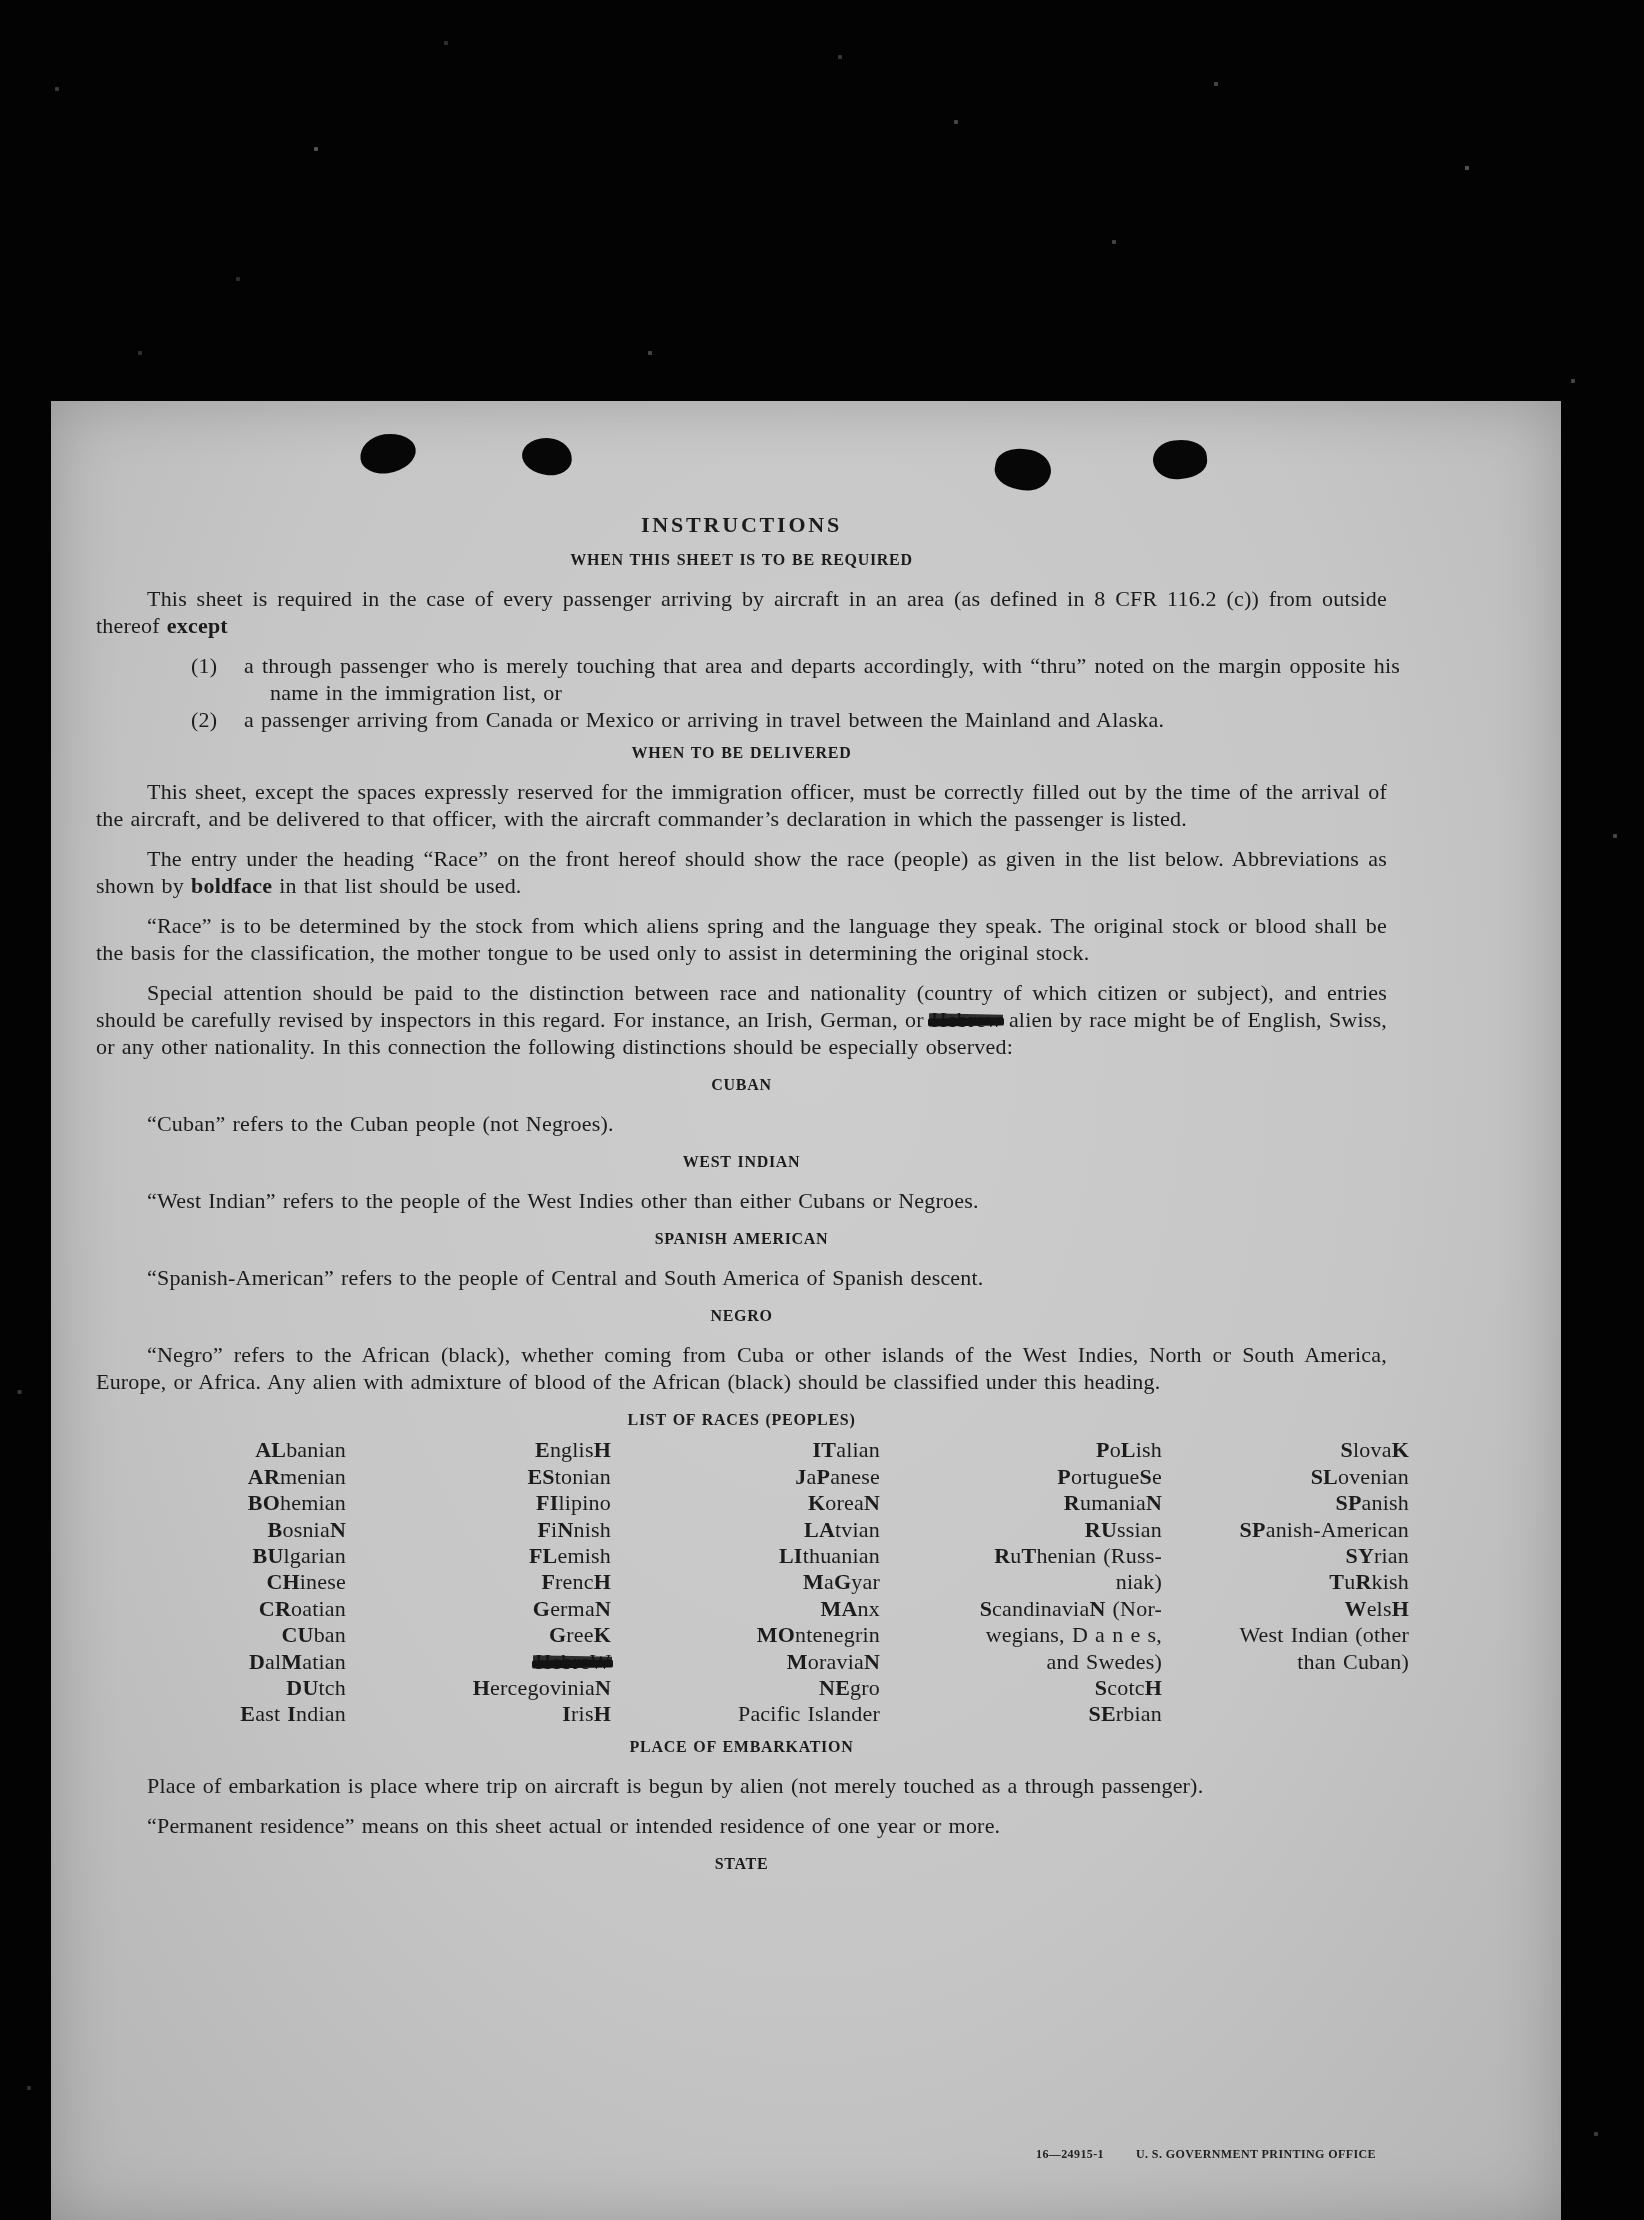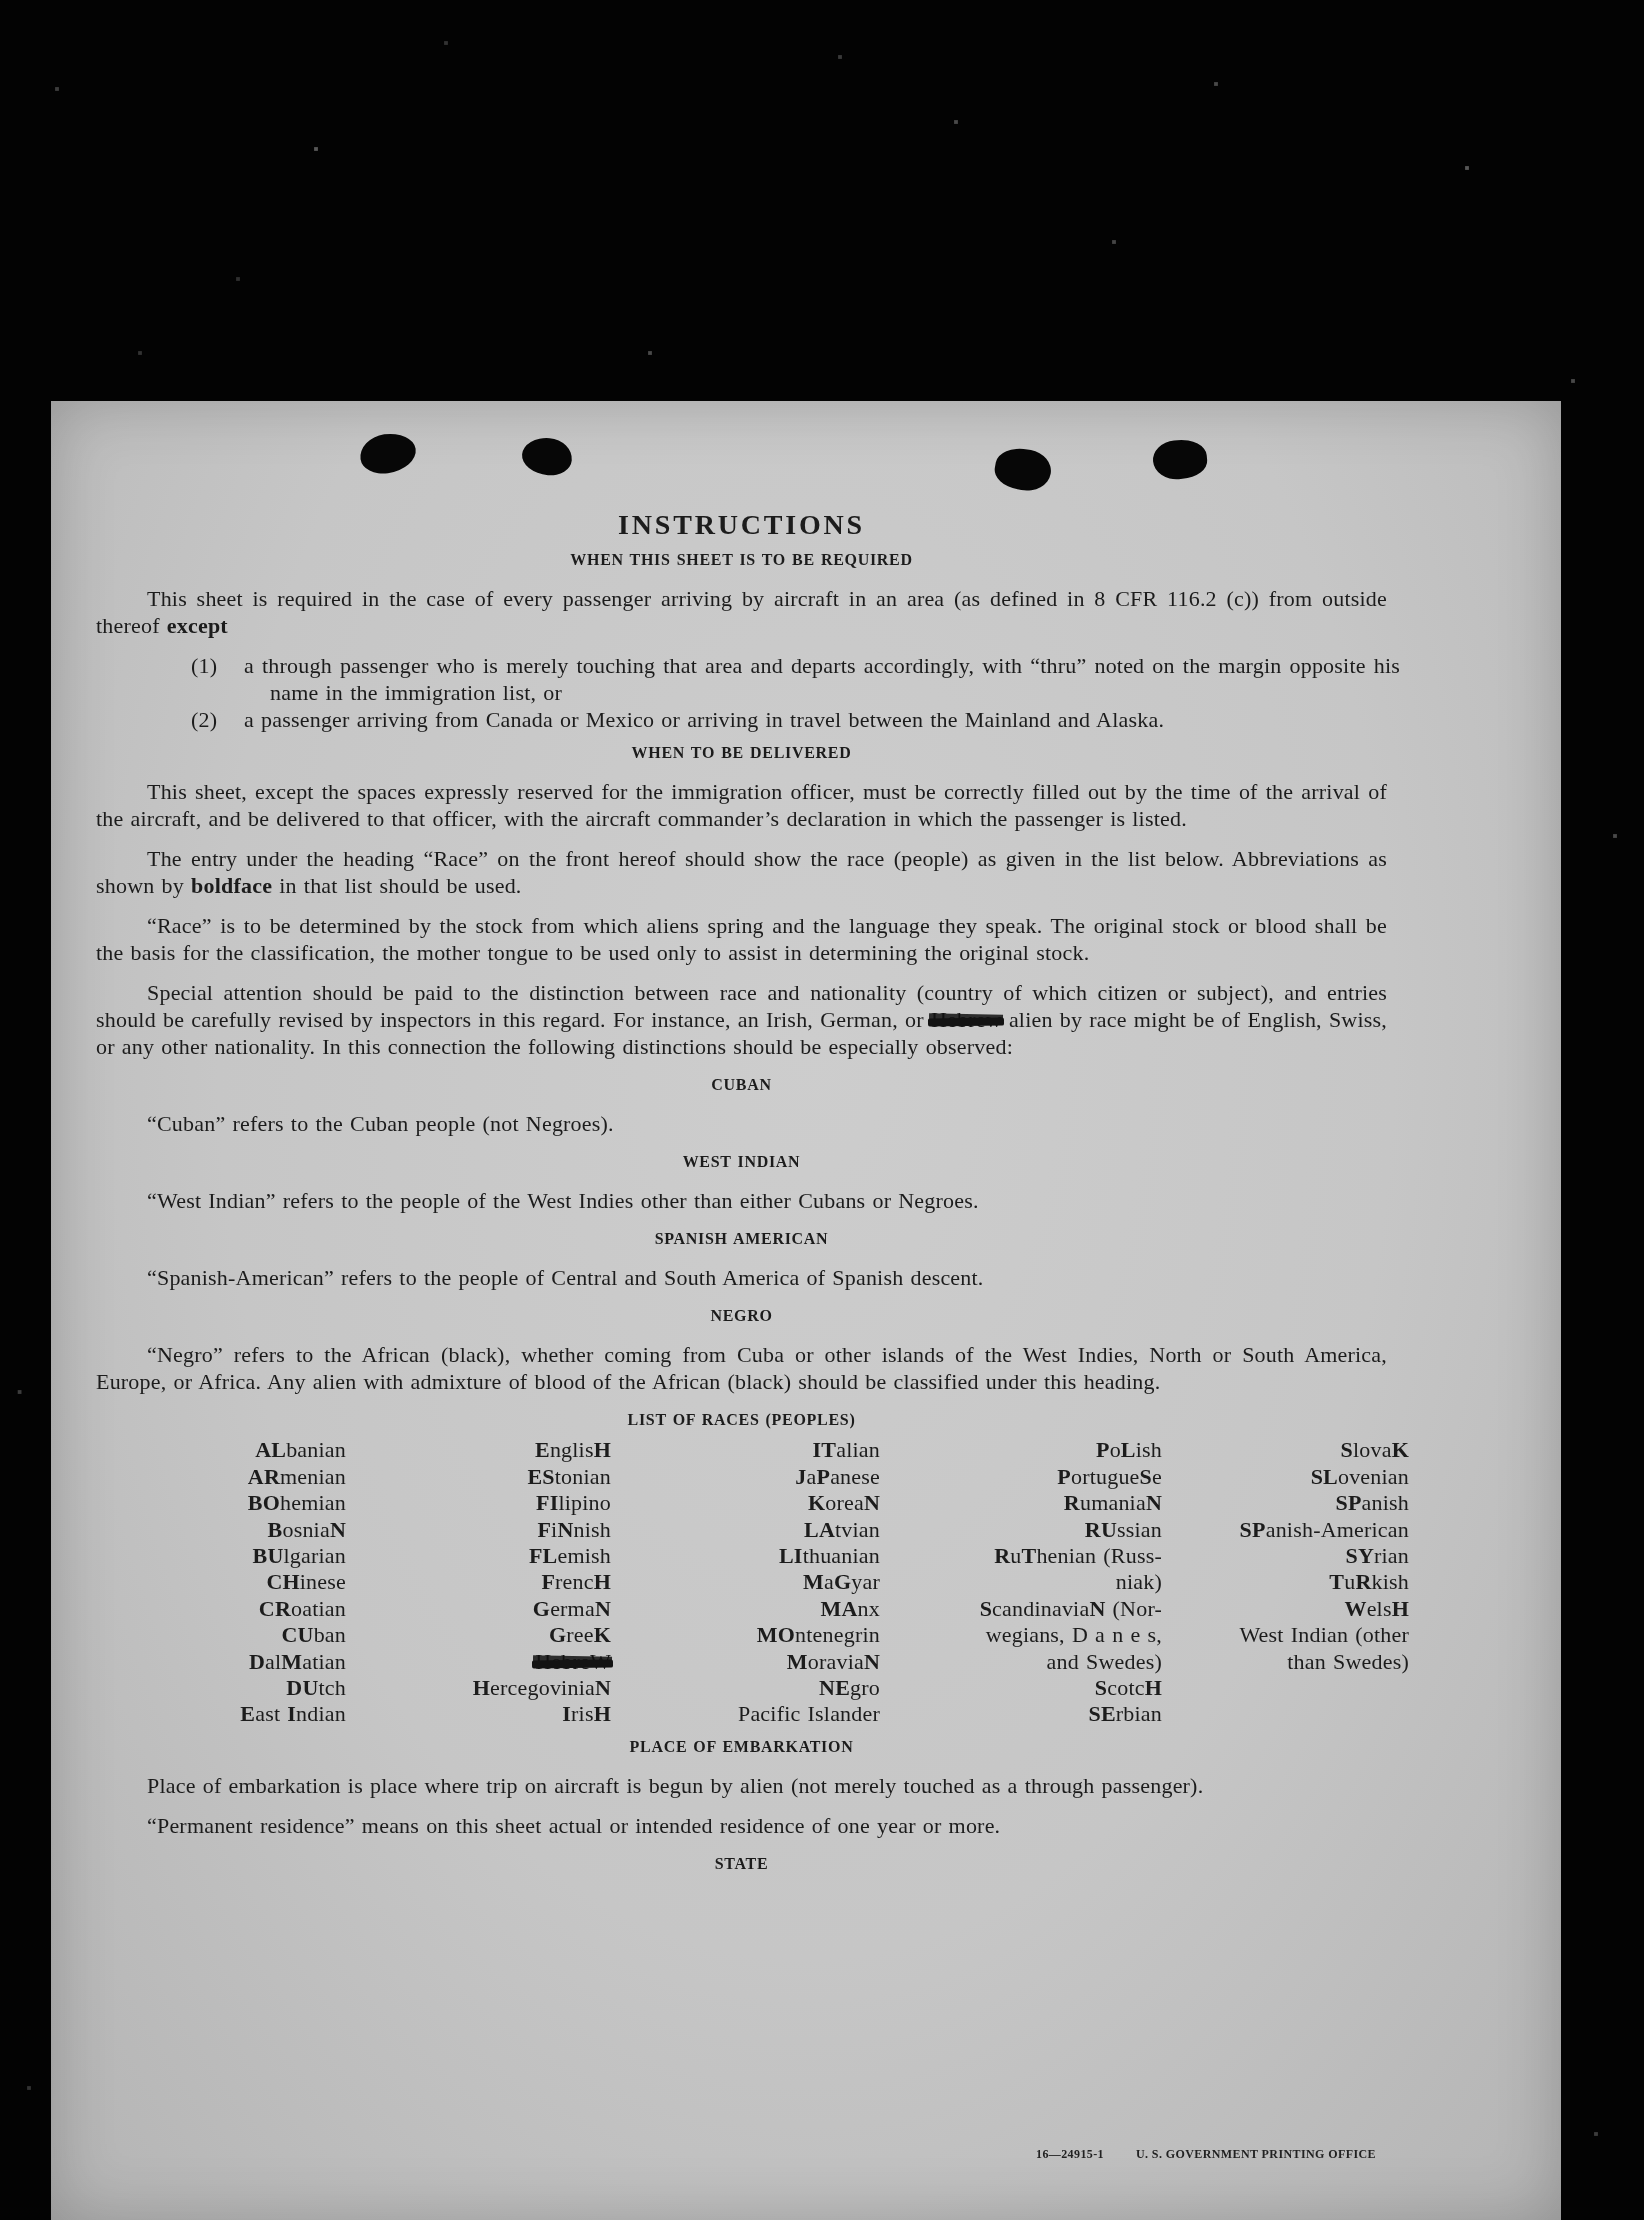--- a/index.html
+++ b/index.html
@@ -18,21 +18,21 @@
   .paper{position:absolute;left:51px;top:401px;width:1510px;height:1820px;
     background:radial-gradient(ellipse at 50% 35%, #cdcdcd 0%, #c6c6c6 55%, #b4b4b4 100%);
     box-shadow:inset 0 0 65px rgba(0,0,0,.20);}
   .blob{position:absolute;background:#070707;}
   .blob-1{left:309px;top:33px;width:56px;height:39px;border-radius:48% 52% 55% 45%/55% 48% 52% 45%;transform:rotate(-8deg);}
   .blob-2{left:471px;top:37px;width:50px;height:37px;border-radius:52% 48% 45% 55%/50% 55% 45% 50%;transform:rotate(5deg);}
   .blob-3{left:944px;top:48px;width:56px;height:41px;border-radius:55% 45% 50% 50%/48% 52% 55% 45%;transform:rotate(10deg);}
   .blob-4{left:1102px;top:39px;width:54px;height:39px;border-radius:45% 55% 52% 48%/52% 48% 45% 55%;transform:rotate(-5deg);}
   .content{position:absolute;left:32px;top:108px;width:1317px;color:#1c1c1c;
     font-size:22px;line-height:27px;word-spacing:1.4px;letter-spacing:0.2px;}
-  .doc-title{text-align:center;font-weight:bold;font-size:28px;letter-spacing:2.8px;line-height:32px;margin:0 0 5.6px;}
+  .doc-title{text-align:center;font-weight:bold;font-size:22px;letter-spacing:2.8px;line-height:32px;margin:0 0 5.6px;}
   .sec-head{text-align:center;font-weight:bold;font-size:16px;letter-spacing:0.7px;line-height:24px;margin:7.4px 0 3.7px;}
   p.body{margin:13px;text-align:justify;text-indent:51px;}
   .numbered{position:relative;margin-left:187px;text-indent:-26px;text-align:justify;}
   .numbered .num{position:absolute;left:-79px;top:0;text-indent:0;}
   .race-grid{display:flex;margin:5.6px 0 3.7px;}
   .race-col{flex:0 0 auto;text-align:right;}
   .c1{width:263px;} .c2{width:265px;} .c3{width:269px;} .c4{width:274px;margin-left:8px;} .c5{width:247px;}
   .race-line{line-height:26.4px;white-space:nowrap;}
   .race-line.indent{padding-left:24px;}
   .struck{position:relative;color:#161616;}
@@ -141,21 +141,21 @@
           </div>
         <div class="race-col c5">
             <div class="race-line"><b>S</b>lova<b>K</b></div>
             <div class="race-line"><b>SL</b>ovenian</div>
             <div class="race-line"><b>SP</b>anish</div>
             <div class="race-line"><b>SP</b>anish-American</div>
             <div class="race-line"><b>SY</b>rian</div>
             <div class="race-line"><b>T</b>u<b>R</b>kish</div>
             <div class="race-line"><b>W</b>els<b>H</b></div>
             <div class="race-line">West Indian (other</div>
-            <div class="race-line indent">than Swedes)</div>
+            <div class="race-line indent">than Cuban)</div>
           </div>
       </div>
 
       <div class="sec-head">PLACE OF EMBARKATION</div>
       <p class="body">Place of embarkation is place where trip on aircraft is begun by alien (not merely touched as a through passenger).</p>
 
       <p class="body">“Permanent residence” means on this sheet actual or intended residence of one year or more.</p>
 
       <div class="sec-head">STATE</div>
 

